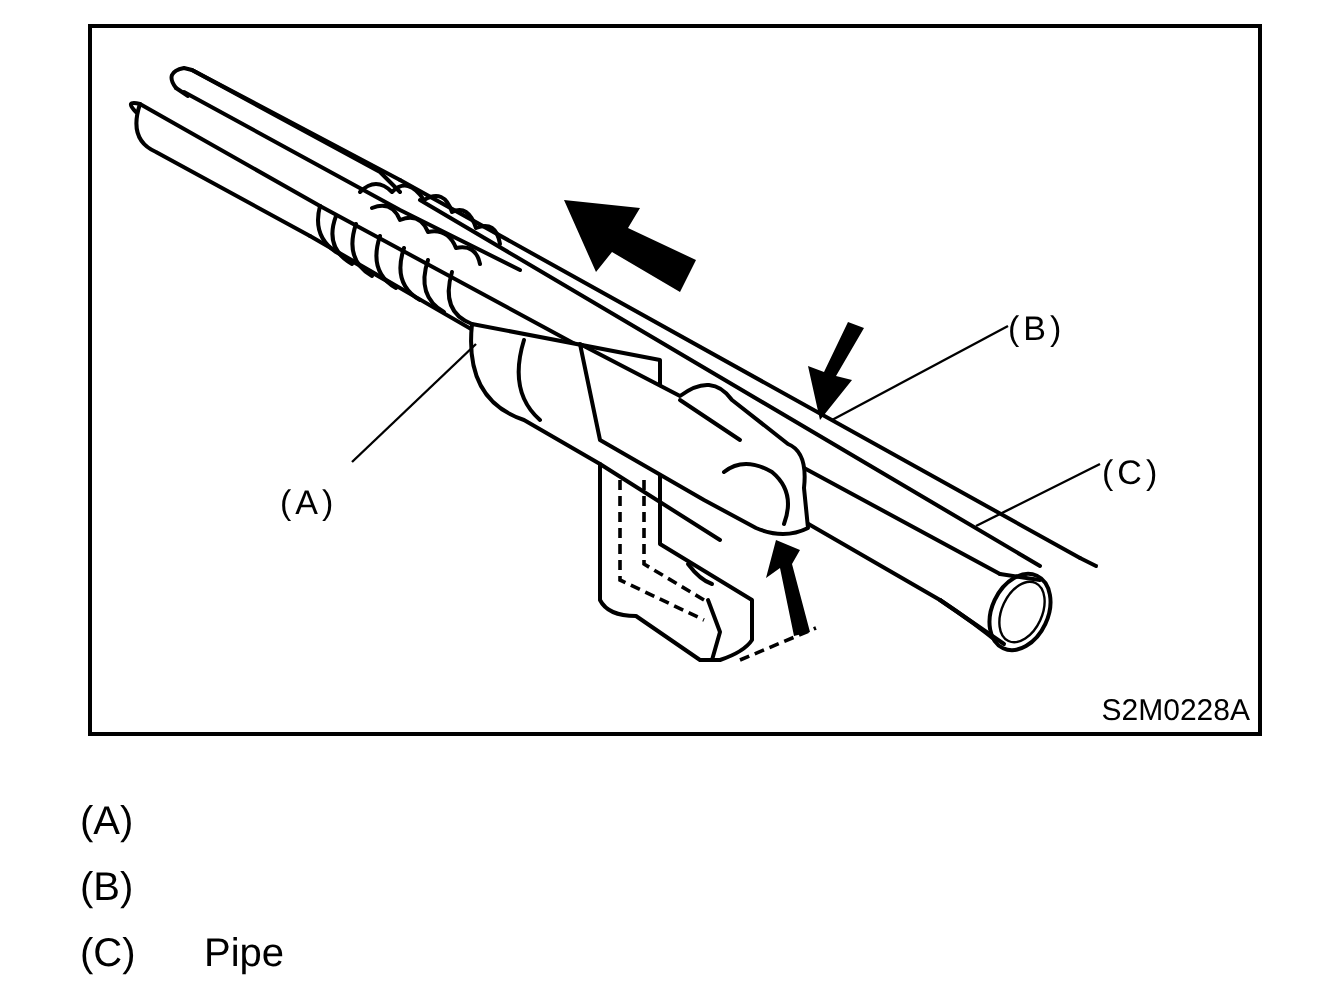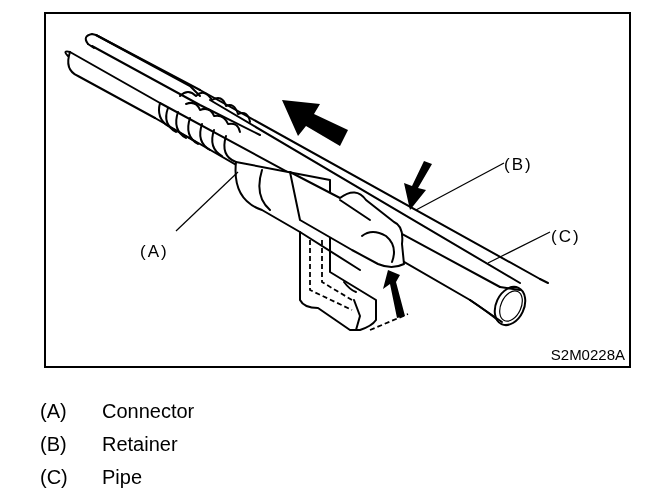--- a/index.html
+++ b/index.html
@@ -88,23 +88,21 @@
   <text class="callout" x="140" y="257">(A)</text>
   <text class="callout" x="504" y="170">(B)</text>
   <text class="callout" x="551" y="242">(C)</text>
 
   <text class="figid" x="625" y="360" text-anchor="end">S2M0228A</text>
 </svg>
 
 <div class="legend">
   <div class="legend-row">
     <span class="legend-key">(A)</span>
-    <span class="legend-label">Connector</span>
   </div>
   <div class="legend-row">
     <span class="legend-key">(B)</span>
-    <span class="legend-label">Retainer</span>
   </div>
   <div class="legend-row">
     <span class="legend-key">(C)</span>
     <span class="legend-label">Pipe</span>
   </div>
 </div>
 
 </body></html>

